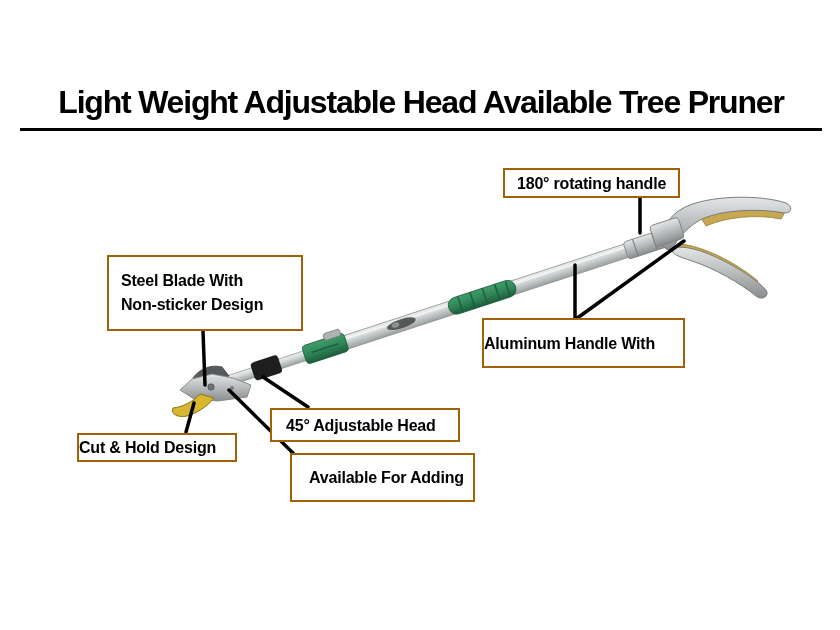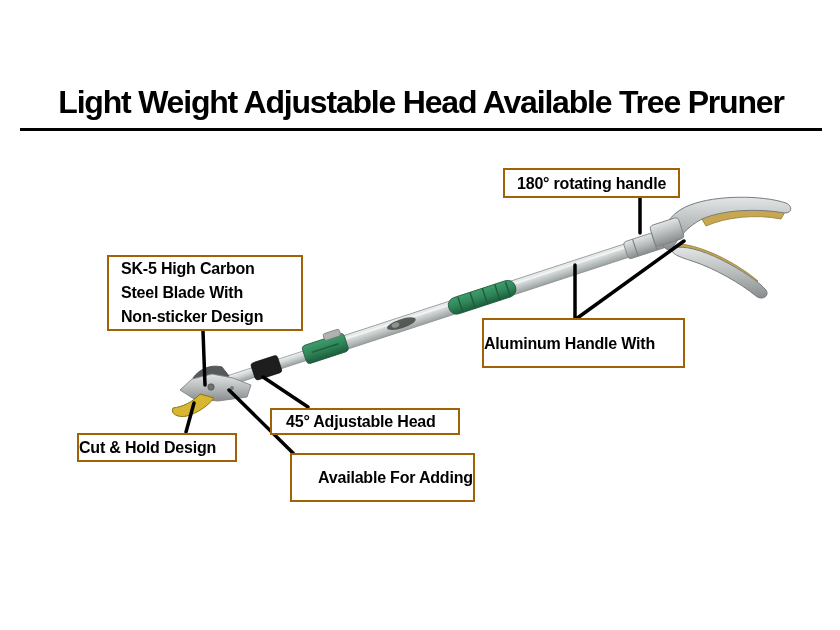--- a/index.html
+++ b/index.html
@@ -32,23 +32,23 @@
     letter-spacing:-0.2px;
     line-height:23px;
     display:flex;
     flex-direction:column;
     justify-content:center;
   }
   .callout span { display:block; white-space:nowrap; }
   #c-rot  { left:503px; top:168px; width:177px; height:30px; padding-left:12px; }
   #c-sk5  { left:107px; top:255px; width:196px; height:76px; padding-left:12px; line-height:24px; }
   #c-alu  { left:482px; top:318px; width:203px; height:50px; }
-  #c-45   { left:270px; top:408px; width:190px; height:27px; padding-left:14px; }
+  #c-45   { left:270px; top:408px; width:190px; height:34px; padding-left:14px; }
   #c-cut  { left:77px;  top:433px; width:160px; height:29px; }
-  #c-saw  { left:290px; top:453px; width:185px; height:49px; padding-left:26px;gap:44px; }
+  #c-saw  { left:290px; top:453px; width:185px; height:49px; padding-left:17px;gap:44px; }
 </style>
 </head>
 <body>
 
 <div class="title">Light Weight Adjustable Head Available Tree Pruner</div>
 
 <svg class="art" width="840" height="630" viewBox="0 0 840 630">
   <defs>
     <linearGradient id="poleGrad" x1="0" y1="0" x2="0" y2="1">
       <stop offset="0" stop-color="#eef0f0"></stop>
@@ -124,21 +124,20 @@
     <line x1="575" y1="318" x2="575" y2="265"></line>
     <line x1="576" y1="319" x2="684" y2="241"></line>
   </g>
 </svg>
 
 <div class="callout" id="c-rot">
   <span>180° rotating handle</span>
 </div>
 
 <div class="callout" id="c-sk5">
-  <span>SK-5 High Carbon</span>
   <span>Steel Blade With</span>
   <span>Non-sticker Design</span>
 </div>
 
 <div class="callout" id="c-alu">
   <span>Aluminum Handle With</span>
 </div>
 
 <div class="callout" id="c-45">
   <span>45° Adjustable Head</span>

